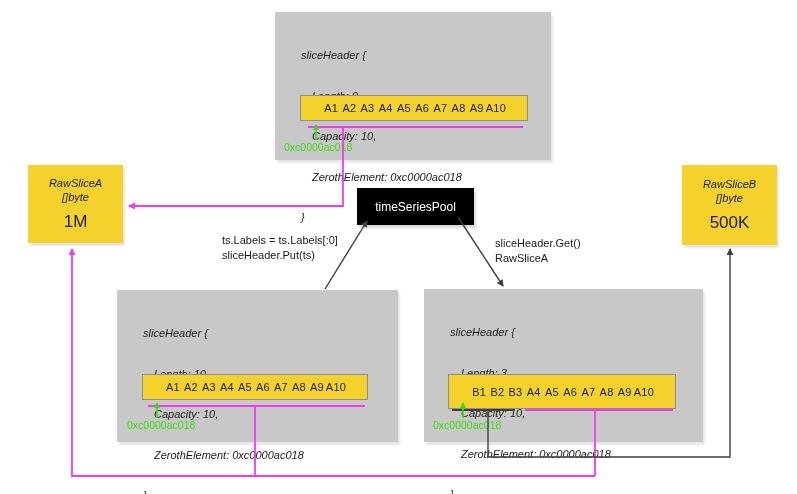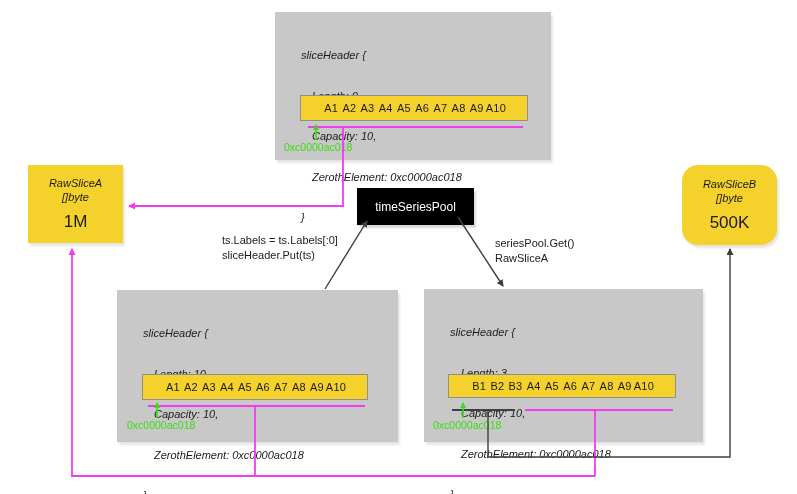--- a/index.html
+++ b/index.html
@@ -92,60 +92,60 @@
   </div>
 
   <div class="gray-box" style="left:424px;top:289px;width:279px;height:153px;">
     <div class="sh-text">
       <div class="hl">sliceHeader {</div>
       <div class="hl ind">Length: 3,</div>
       <div class="hl ind">Capacity: 10,</div>
       <div class="hl ind">ZerothElement: 0xc0000ac018</div>
       <div class="hl">}</div>
     </div>
-    <div class="strip" style="left:24px;top:85px;width:228px;height:24px;">
+    <div class="strip" style="left:24px;top:85px;width:228px;height:35px;">
       <span class="cell">B1</span>
       <span class="cell">B2</span>
       <span class="cell">B3</span>
       <span class="cell">A4</span>
       <span class="cell">A5</span>
       <span class="cell">A6</span>
       <span class="cell">A7</span>
       <span class="cell">A8</span>
       <span class="cell">A9</span>
       <span class="cell">A10</span>
     </div>
   </div>
 
   <div class="raw-box" style="left:28px;top:165px;width:95px;height:78px;">
     <div class="raw-title">RawSliceA</div>
     <div class="raw-type">[]byte</div>
     <div class="raw-size">1M</div>
   </div>
 
-  <div class="raw-box" style="left:682px;top:165px;width:95px;height:80px;border-radius:16px;">
+  <div class="raw-box" style="left:682px;top:165px;width:95px;height:80px;">
     <div class="raw-title">RawSliceB</div>
     <div class="raw-type">[]byte</div>
     <div class="raw-size">500K</div>
   </div>
 
   <div class="pool" style="left:357px;top:188px;width:117px;height:37px;">
     <span>timeSeriesPool</span>
   </div>
 
   <div class="ptr-label" style="left:284px;top:141px;">0xc0000ac018</div>
   <div class="ptr-label" style="left:127px;top:419px;">0xc0000ac018</div>
   <div class="ptr-label" style="left:433px;top:419px;">0xc0000ac018</div>
 
   <div class="edge-label" style="left:222px;top:233px;">
     <div>ts.Labels = ts.Labels[:0]</div>
     <div>sliceHeader.Put(ts)</div>
   </div>
   <div class="edge-label" style="left:495px;top:236px;">
-    <div>seriesPool.Get()</div>
+    <div>sliceHeader.Get()</div>
     <div>RawSliceA</div>
   </div>
 
   <svg class="wires" width="797" height="494" viewBox="0 0 797 494">
     <defs>
       <marker id="ahm" markerWidth="8" markerHeight="8" refX="6" refY="3.5" orient="auto" markerUnits="userSpaceOnUse">
         <path d="M0,0 L7,3.5 L0,7 Z"></path>
       </marker>
       <marker id="ahd" markerWidth="8" markerHeight="8" refX="6" refY="3.5" orient="auto" markerUnits="userSpaceOnUse">
         <path d="M0,0 L7,3.5 L0,7 Z"></path>

